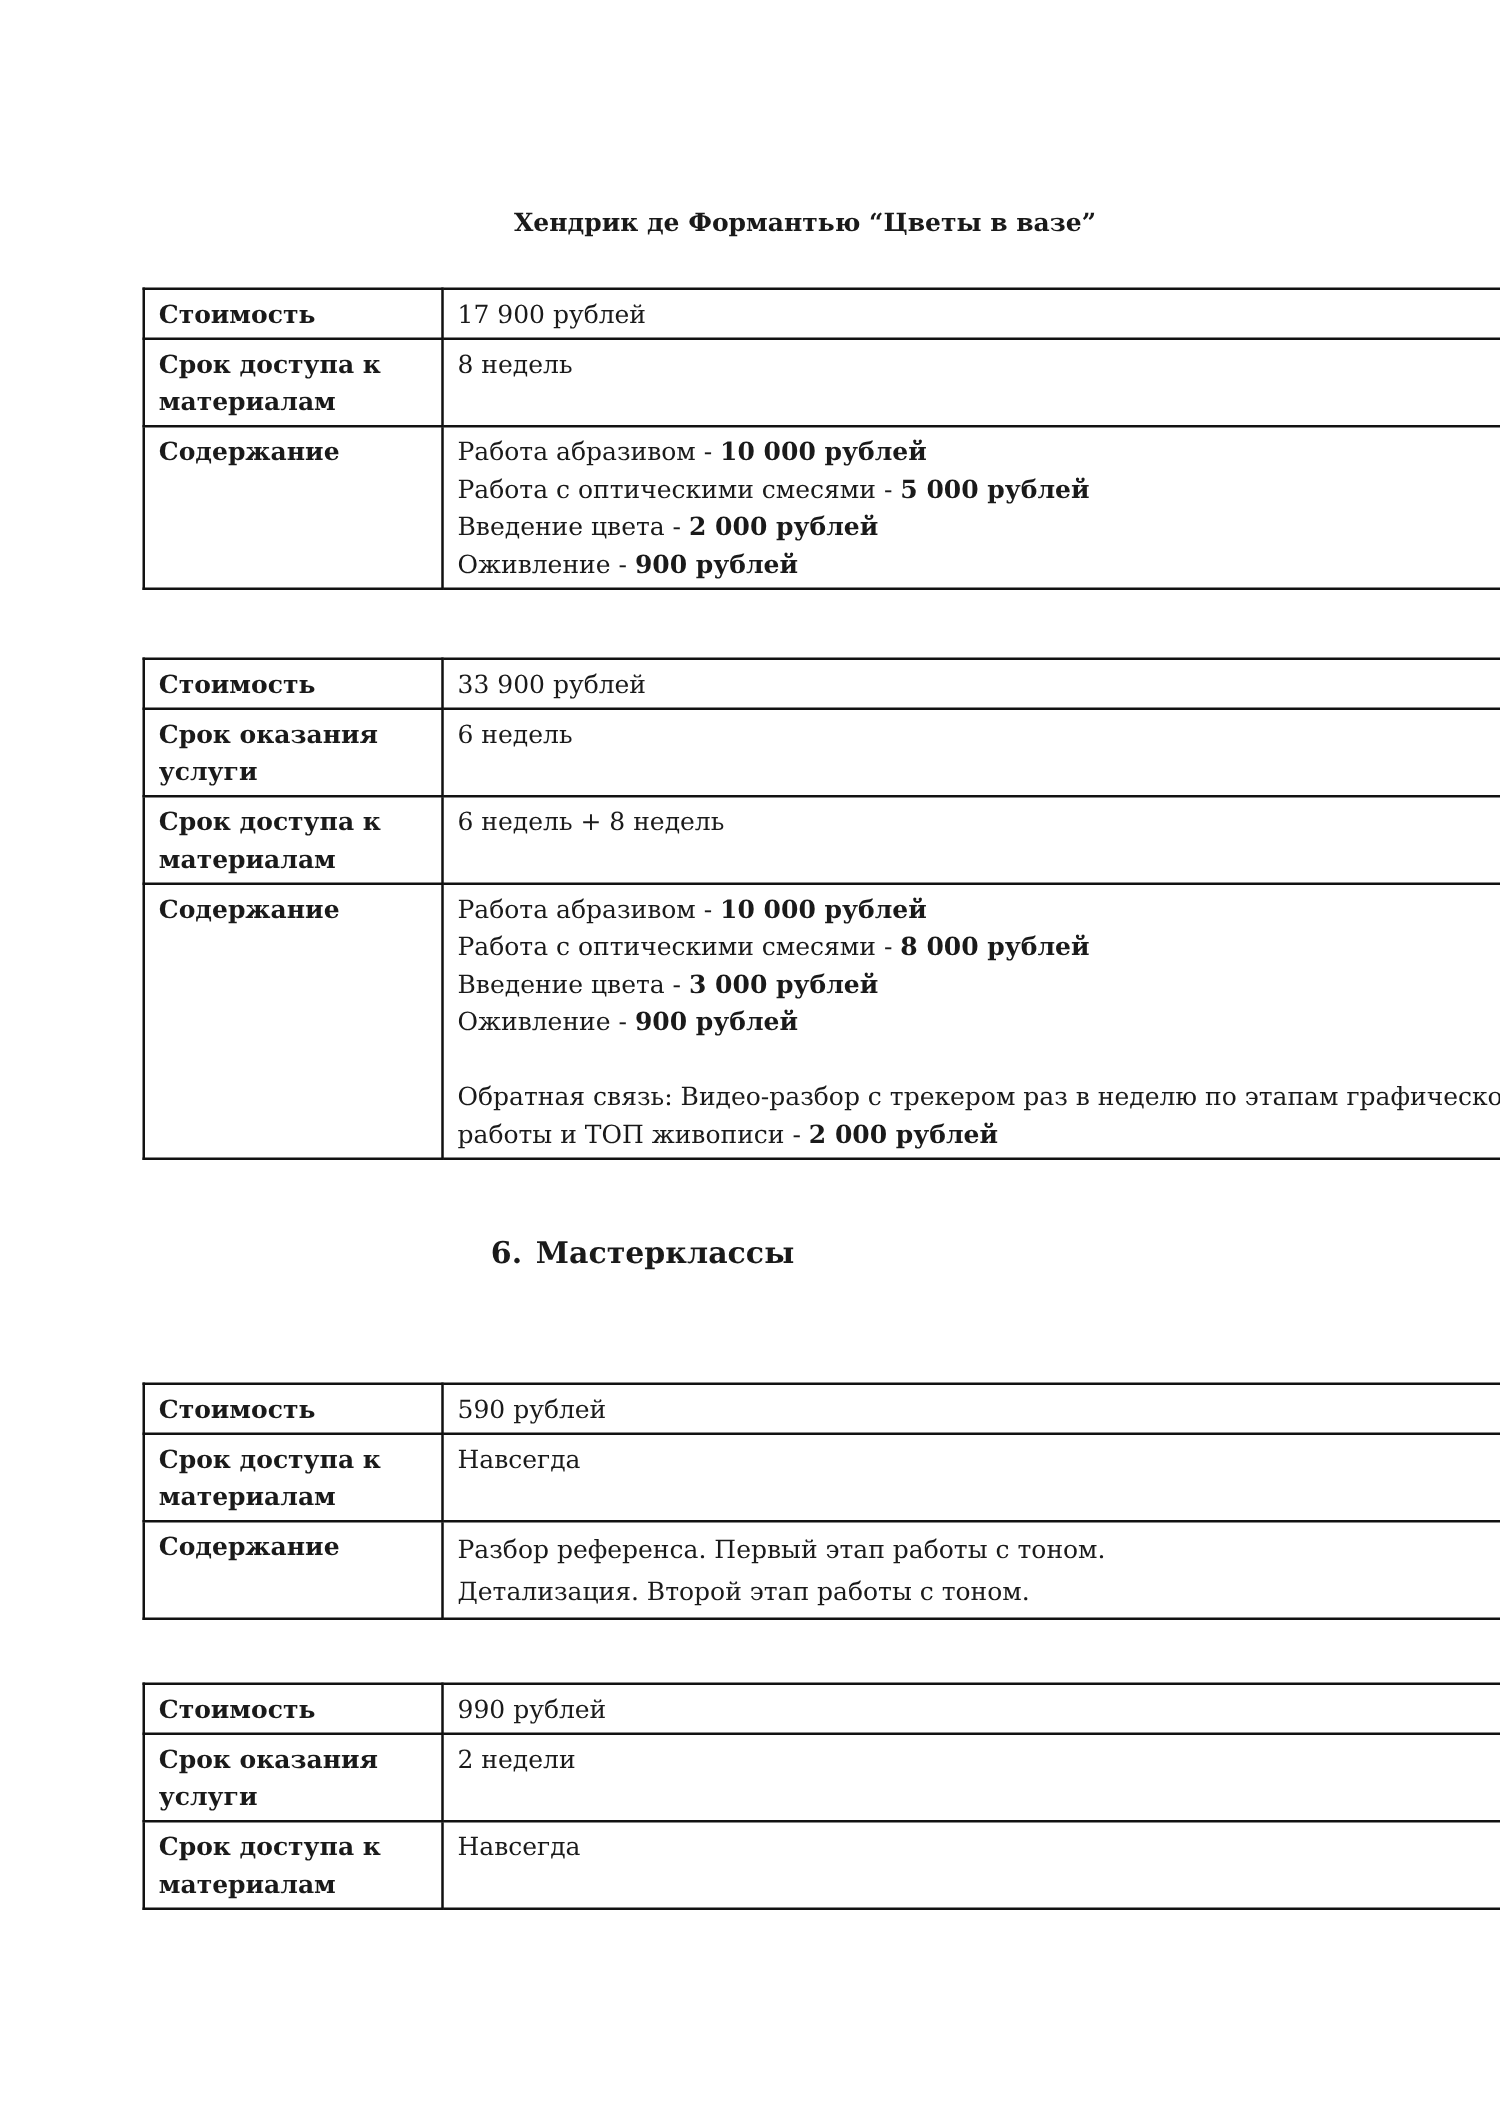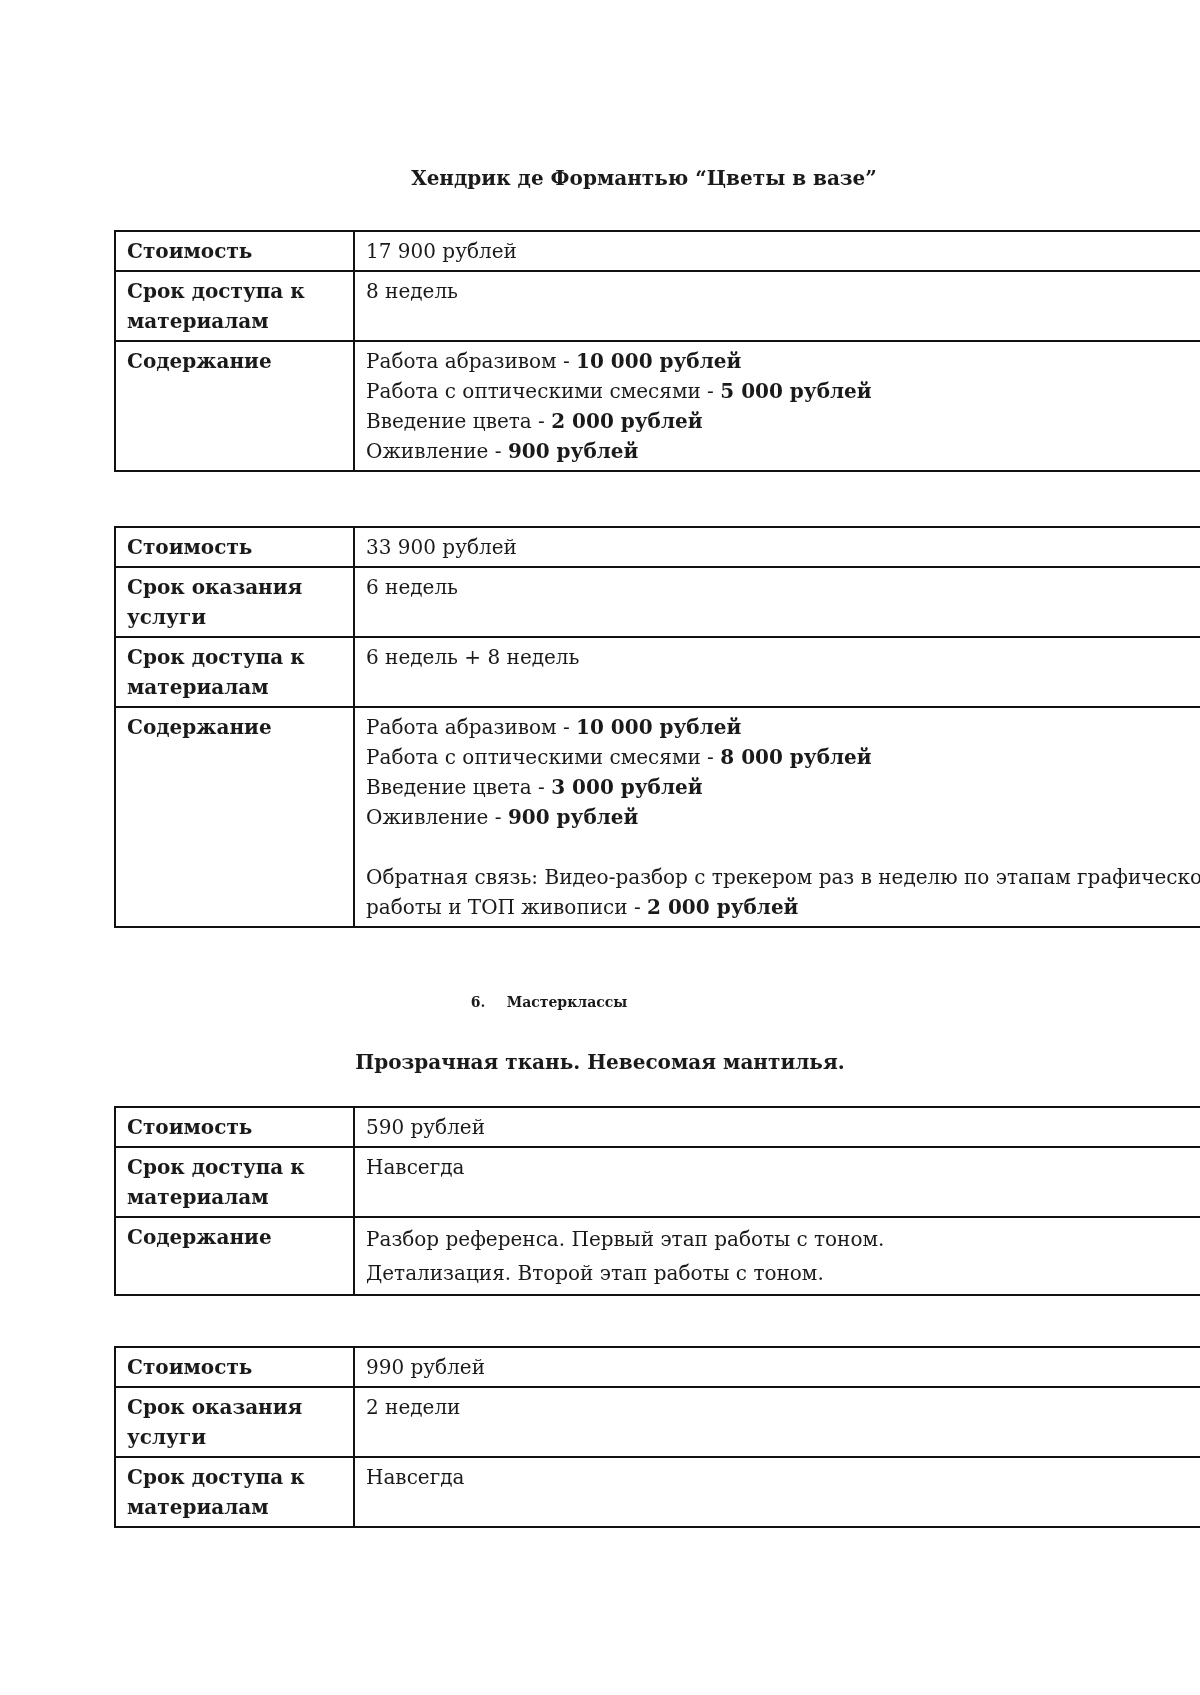--- a/index.html
+++ b/index.html
@@ -8,21 +8,21 @@
       font-family: "DejaVu Serif", "Liberation Serif", serif;
       color: #1a1a1a;
     }
     .page { position: absolute; left: 0; top: 0; width: 1200px; height: 1695px; }
     .heading {
       position: absolute; left: 0; width: 1200px; text-align: center;
       font-weight: bold; font-size: 20px; line-height: 24px;
     }
     .section-heading {
       position: absolute; left: 0; width: 1028px; text-align: center;
-      font-weight: bold; font-size: 14px; line-height: 24px; margin-left: 35px;
+      font-weight: bold; font-size: 24px; line-height: 24px;
     }
     .section-heading .num { display: inline-block; width: 36px; text-align: left; }
     table.info {
       position: absolute; left: 114px; width: 1175px;
       border-collapse: collapse; table-layout: fixed;
       font-size: 20px; line-height: 30px;
     }
     table.info td {
       border: 2.5px solid #111; vertical-align: top;
       padding: 4px 10px 4px 11px;
@@ -87,21 +87,20 @@
         <span class="line"><span>Обратная связь: Видео-разбор с трекером раз в неделю по этапам графической работы и ТОП живописи - </span><b>2 000 рублей</b></span>
       </td>
     </tr>
   </tbody>
     </table>
 
   <div class="section-heading" style="top:990px;">
     <span class="num">6.</span><span>Мастерклассы</span>
   </div>
 
-  <div class="heading" style="top:1050px;">Прозрачная ткань. Невесомая мантилья.</div>
 
   <table class="info" style="top:1106px;">
     <tbody>
         <tr>
       <td class="label">Стоимость</td>
       <td class="value">590 рублей</td>
     </tr>
     <tr>
       <td class="label">Срок доступа к материалам</td>
       <td class="value">Навсегда</td>

